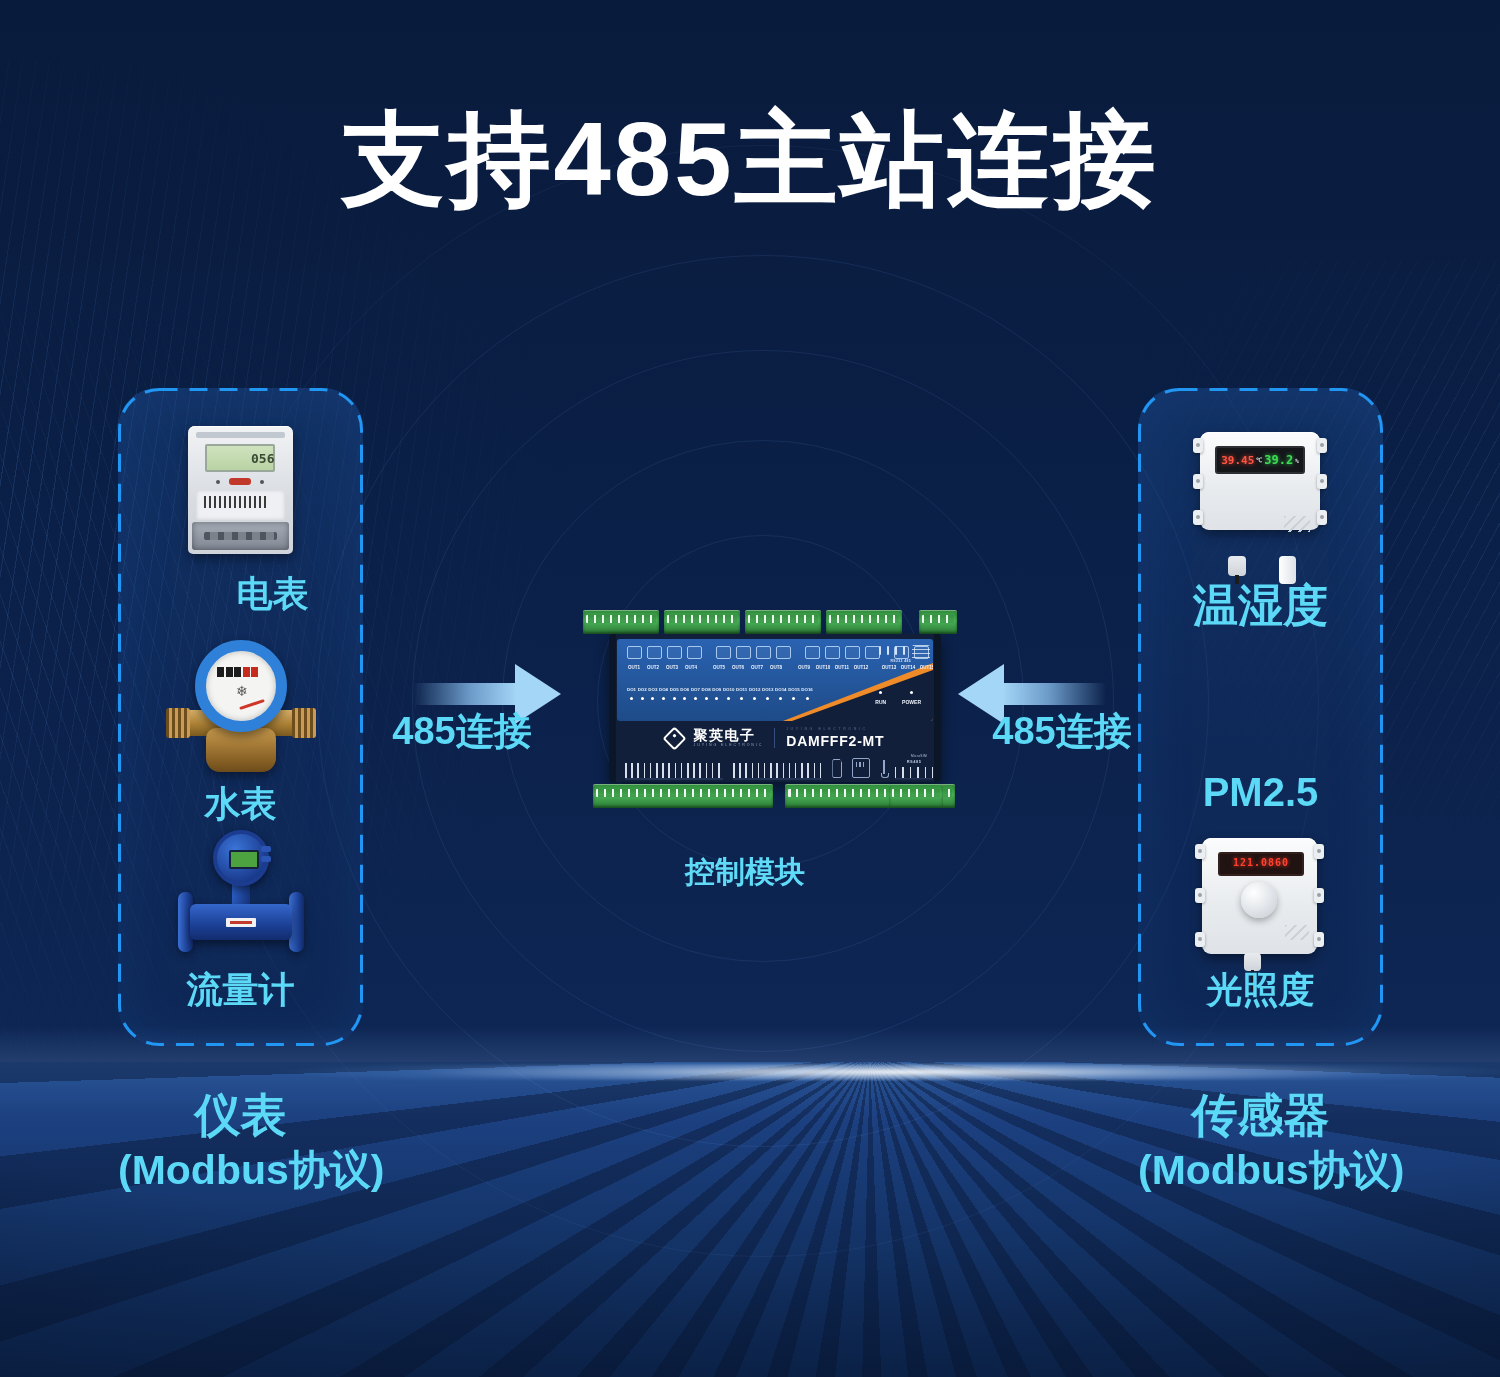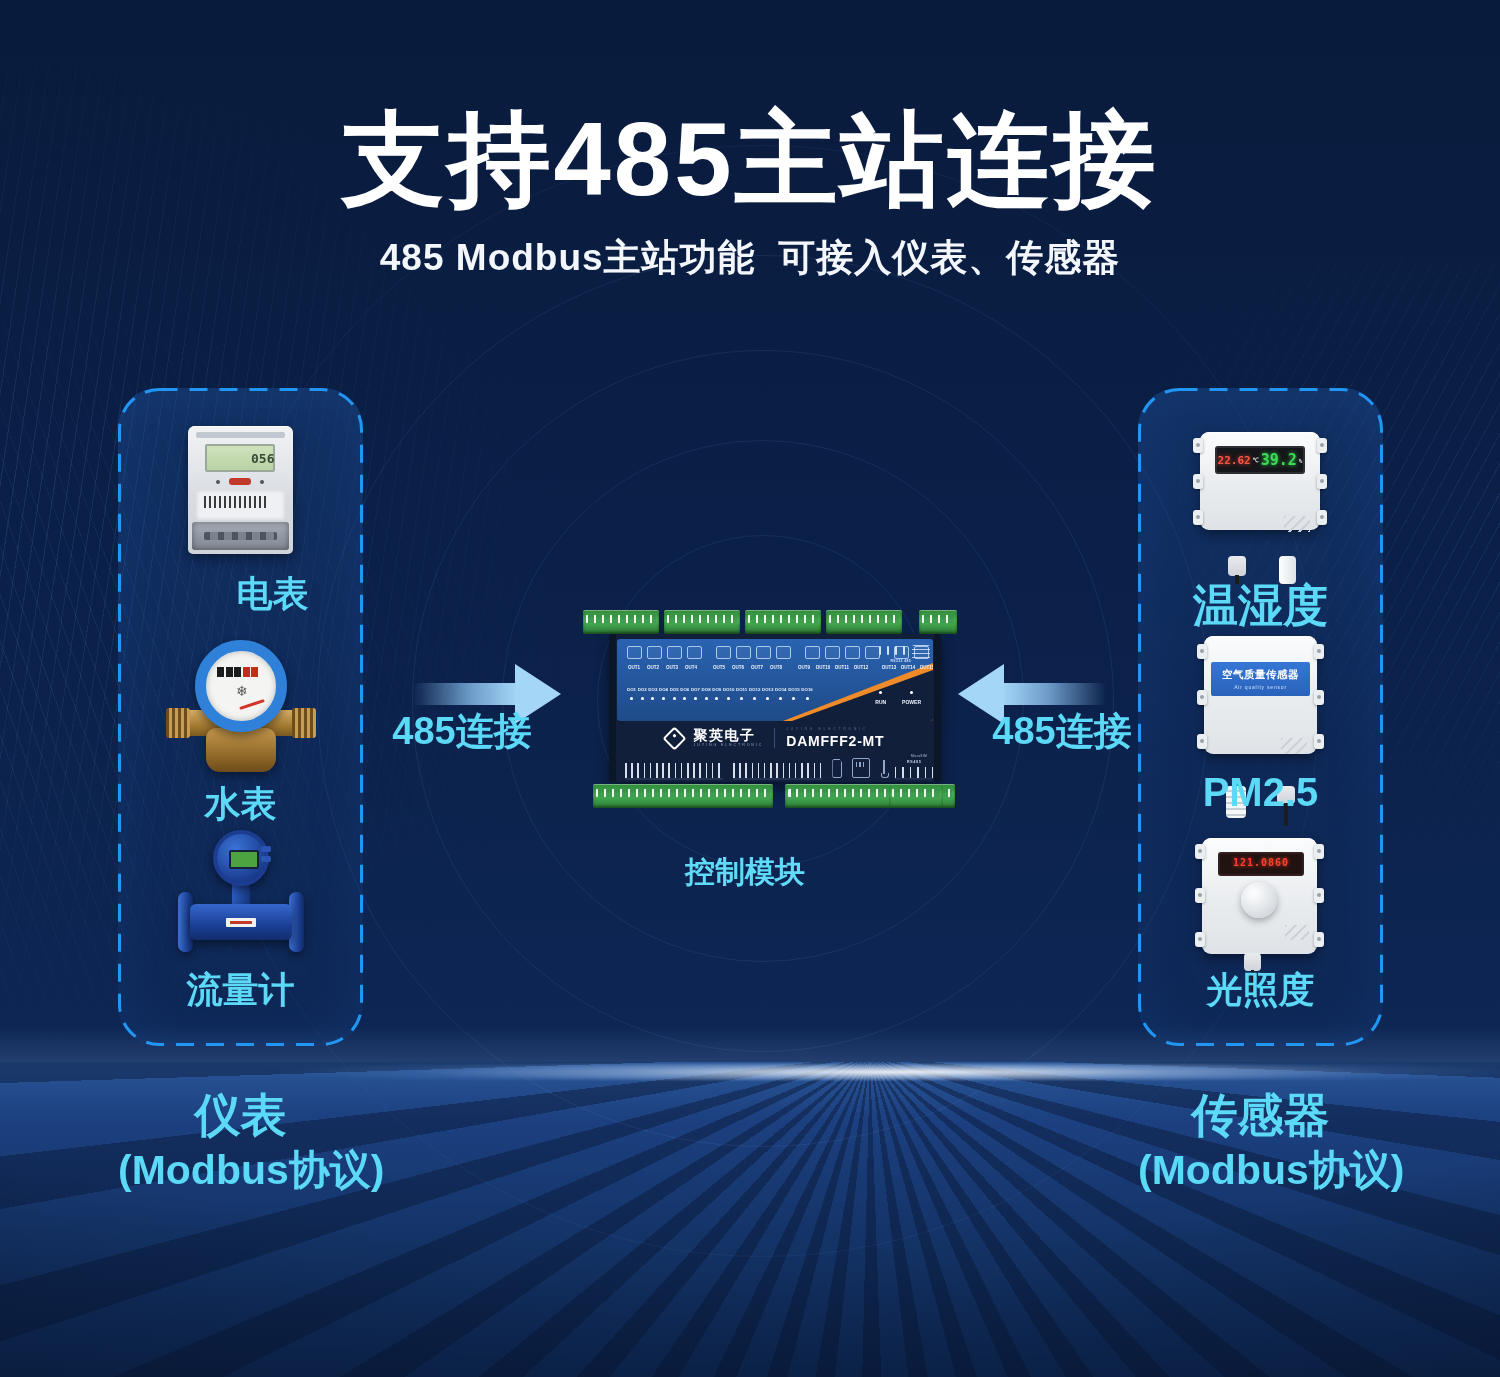--- a/index.html
+++ b/index.html
@@ -195,21 +195,21 @@
   
   .sensor-box{position:absolute;background:linear-gradient(180deg,#fbfcfd,#e8ebee 60%,#dfe3e7);border-radius:9px;
     box-shadow:0 5px 12px rgba(0,0,0,.4),inset 0 1px 0 #fff;}
   .ear{position:absolute;width:10px;height:15px;background:#eceff2;border-radius:3px;box-shadow:0 1px 3px rgba(0,0,0,.35);}
   .ear::after{content:"";position:absolute;left:3px;top:5px;width:4px;height:4px;border-radius:50%;background:#9aa2ab;}
   .fig-th{width:120px;height:126px;}
   .th-display{position:absolute;left:15px;top:14px;width:86px;height:24px;background:#15161a;border:2px solid #2c2e34;border-radius:3px;
     display:flex;align-items:center;justify-content:center;gap:2px;font-family:"DejaVu Sans Mono",monospace;font-weight:bold;}
   .th-t{color:#ff5542;font-size:11px;text-shadow:0 0 4px rgba(255,70,50,.9);}
   .th-tu{color:#dfe5ee;font-size:6px;}
-  .th-h{color:#3ddc55;font-size:15px;text-shadow:0 0 4px rgba(50,220,80,.9);}
+  .th-h{color:#3ddc55;font-size:12px;text-shadow:0 0 4px rgba(50,220,80,.9);}
   .th-hu{color:#dfe5ee;font-size:6px;}
   .th-vents{position:absolute;right:10px;bottom:26px;width:26px;height:16px;
     background:repeating-linear-gradient(135deg,#cdd2d8 0 2px,transparent 2px 7px);}
   .th-gland{position:absolute;left:28px;bottom:-18px;width:18px;height:20px;background:linear-gradient(180deg,#e8ebee,#cfd4da);border-radius:4px;}
   .th-gland::after{content:"";position:absolute;left:7px;bottom:-8px;width:4px;height:9px;background:#1c1c1c;}
   .th-probe{position:absolute;right:24px;bottom:-26px;width:17px;height:28px;background:linear-gradient(90deg,#ffffff,#dde2e7);border-radius:4px;}
   
   .fig-aq{width:113px;height:152px;}
   .aq-banner{position:absolute;left:7px;right:7px;top:26px;height:34px;background:linear-gradient(180deg,#3577d6,#2a62bb);
     border-radius:2px;display:flex;flex-direction:column;align-items:center;justify-content:center;gap:2px;}
@@ -244,21 +244,20 @@
   <div class="ring r1"></div>
   <div class="ring r2"></div>
   <div class="ring r3"></div>
   <div class="ring r4"></div>
   <div class="ring r5"></div>
   <div class="horizon-up"></div>
   <div class="floor"></div>
   <div class="horizon-line"></div>
 
   <div class="page-title">支持485主站连接</div>
-  <div class="page-subtitle">485 Modbus主站功能  可接入仪表、传感器</div>
 
   <div class="panel left">
     <svg class="border" width="245" height="658">
       <rect x="1.5" y="1.5" width="242" height="655" rx="40" fill="none" stroke="#2196f3" stroke-width="3" stroke-dasharray="18 12"></rect>
     </svg>
 
     <div class="figure fig-elec" style="left:70px;top:38px;">
       <div class="elec-body"></div>
       <div class="elec-top"></div>
       <div class="elec-lcd">056</div>
@@ -316,47 +315,31 @@
 
     <div class="figure fig-th" style="left:62px;top:44px;">
       <div class="sensor-box" style="inset:0 0 28px 0;"></div>
       <div class="ear" style="left:-7px;top:6px;"></div>
       <div class="ear" style="left:-7px;top:42px;"></div>
       <div class="ear" style="left:-7px;top:78px;"></div>
       <div class="ear" style="right:-7px;top:6px;"></div>
       <div class="ear" style="right:-7px;top:42px;"></div>
       <div class="ear" style="right:-7px;top:78px;"></div>
       <div class="th-display">
-        <span class="th-t">22.62</span>
+        <span class="th-t">39.45</span>
           <span class="th-tu">℃</span>
           <span class="th-h">39.2</span>
           <span class="th-hu">%</span>
       </div>
       <div class="th-vents"></div>
       <div class="th-gland"></div>
       <div class="th-probe"></div>
     </div>
     <div class="item-label" style="top:188px;font-size:45px;">温湿度</div>
 
-    <div class="figure fig-aq" style="left:66px;top:248px;">
-      <div class="sensor-box" style="inset:0 0 34px 0;"></div>
-      <div class="ear" style="left:-7px;top:8px;"></div>
-      <div class="ear" style="left:-7px;top:54px;"></div>
-      <div class="ear" style="left:-7px;top:98px;"></div>
-      <div class="ear" style="right:-7px;top:8px;"></div>
-      <div class="ear" style="right:-7px;top:54px;"></div>
-      <div class="ear" style="right:-7px;top:98px;"></div>
-      <div class="aq-banner">
-        <div class="t1">空气质量传感器</div>
-        <div class="t2">Air quality sensor</div>
-      </div>
-      <div class="aq-vents"></div>
-      <div class="aq-probe"></div>
-      <div class="aq-gland"></div>
-    </div>
     <div class="item-label" style="top:382px;font-size:40px;">PM2.5</div>
 
     <div class="figure fig-lux" style="left:64px;top:450px;">
       <div class="sensor-box" style="inset:0;"></div>
       <div class="ear" style="left:-7px;top:6px;"></div>
       <div class="ear" style="left:-7px;top:50px;"></div>
       <div class="ear" style="left:-7px;top:94px;"></div>
       <div class="ear" style="right:-7px;top:6px;"></div>
       <div class="ear" style="right:-7px;top:50px;"></div>
       <div class="ear" style="right:-7px;top:94px;"></div>

